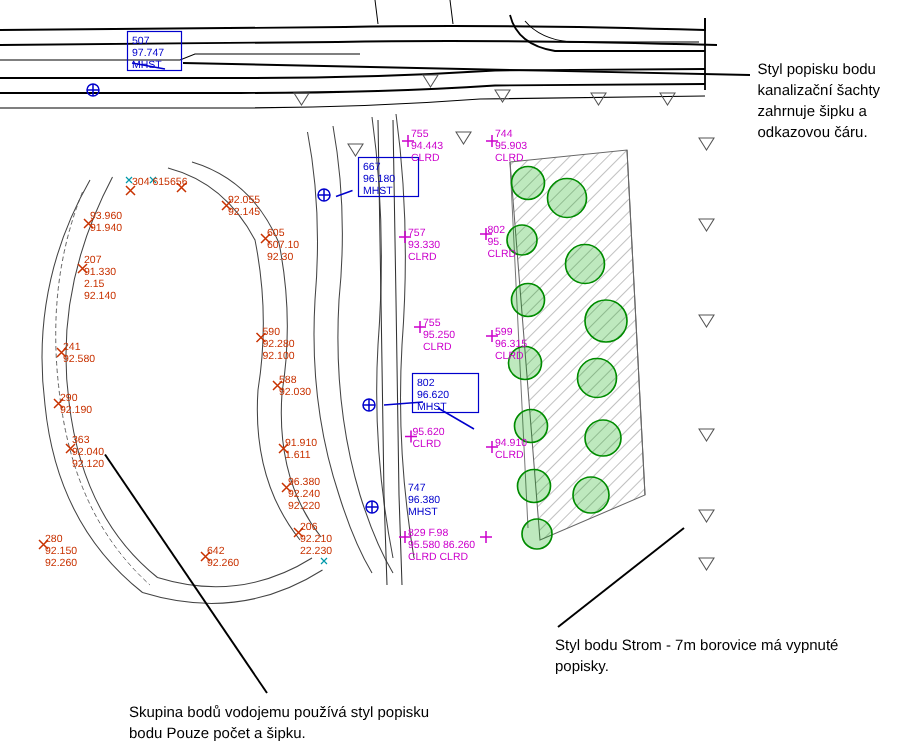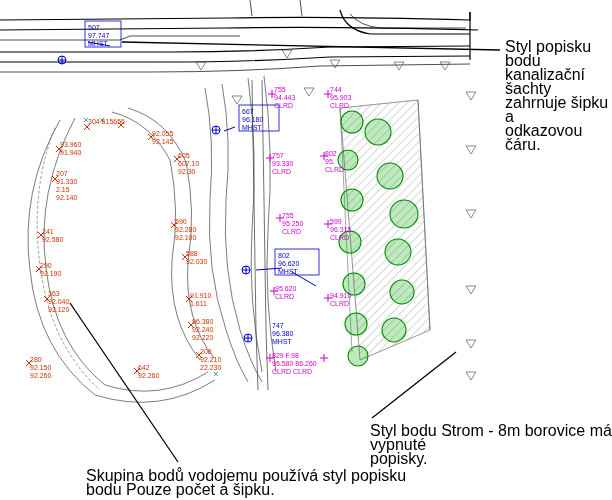--- a/index.html
+++ b/index.html
@@ -7,21 +7,21 @@
     width:612px;height:500px;
     background:#ffffff;
     font-family:"Liberation Sans",sans-serif;
     overflow:hidden;
     position:relative;
   }
   #stage{position:absolute;left:0;top:0;width:612px;height:500px;}
   svg.layer{position:absolute;left:0;top:0;width:612px;height:500px;}
   .ann{
     position:absolute;
-    font-size:16px;
+    font-size:10px;
     color:#000;
     line-height:14px;
     white-space:pre-line;
   }
   .pt-label{
     position:absolute;
     font-size:7px;
     line-height:8px;
     white-space:pre-line;
     font-family:"Liberation Sans",sans-serif;
@@ -280,19 +280,19 @@
 95.580 86.260
 CLRD CLRD</div>
       <div class="pt-label c-red" style="left: 138px; top: 364px;">642
 92.260</div>
     </div>
   <div id="annotations">
       <div class="ann" style="left: 505px; top: 40px;">Styl popisku bodu
 kanalizační šachty
 zahrnuje šipku a
 odkazovou čáru.</div>
-      <div class="ann" style="left: 370px; top: 424px;">Styl bodu Strom - 8m borovice má vypnuté
+      <div class="ann" style="left: 370px; top: 424px;">Styl bodu Strom - 7m borovice má vypnuté
 popisky.</div>
       <div class="ann" style="left: 86px; top: 469px;">Skupina bodů vodojemu používá styl popisku
 bodu Pouze počet a šipku.</div>
     </div>
 
 </div>
 
 </body></html>

